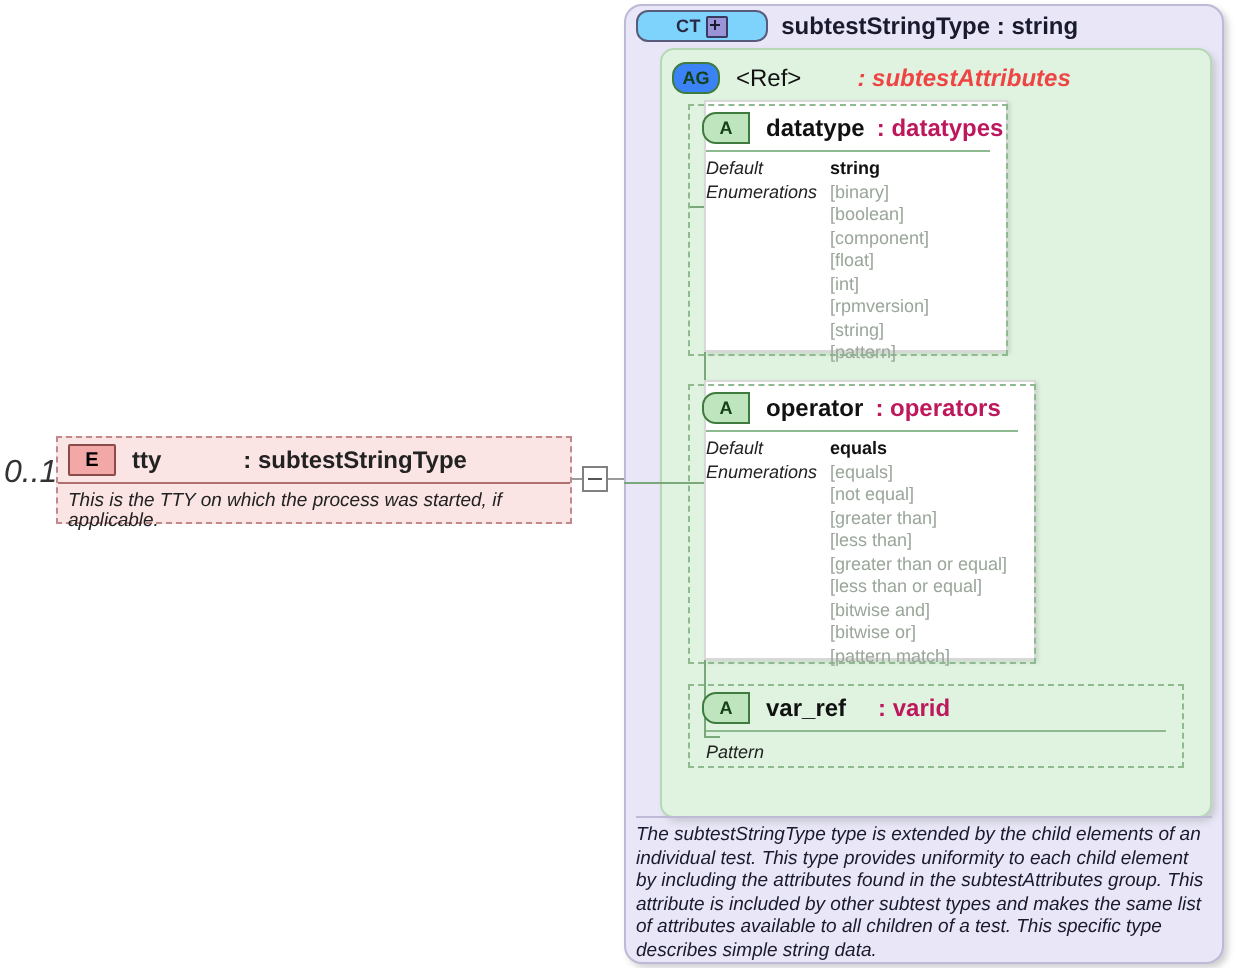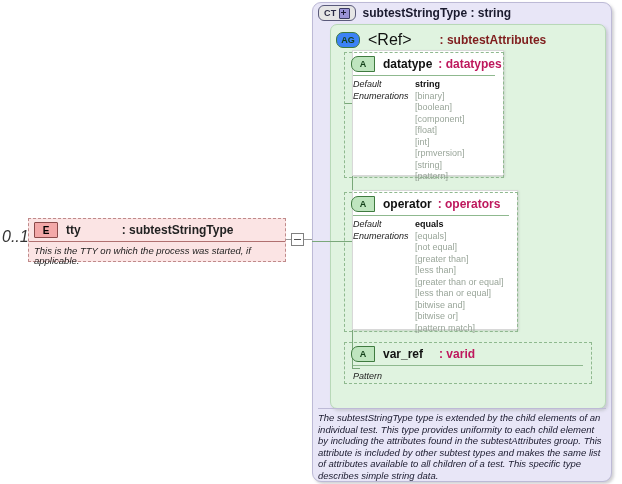--- a/index.html
+++ b/index.html
@@ -74,24 +74,24 @@
     box-sizing:border-box;
     box-shadow:2px 2px 3px rgba(120,120,130,.35);
   }
   #ct-header{
     left:318px;top:5px;
     display:flex;align-items:center;
   }
   .ct-badge{
     display:inline-flex;align-items:center;
     border:1px solid #5a5a7a;
-    background:#e5e5e5;
+    background:#7dd3fc;
     border-radius:6px;
     height:14px;
-    padding:0 5px;
+    padding:0 19px;
     margin-right:7px;
   }
   .ct-badge .ct-txt{font-size:9px;font-weight:bold;letter-spacing:.3px;color:#2a2a45;}
   .ct-plus{
     width:9px;height:9px;margin-left:2px;
     border:1px solid #3a3a60;background:#9a93d6;
     position:relative;border-radius:1px;
   }
   .ct-plus::before{content:"";position:absolute;left:3px;top:1px;width:1px;height:5px;background:#1a1a35;}
   .ct-plus::after{content:"";position:absolute;left:1px;top:3px;width:5px;height:1px;background:#1a1a35;}
@@ -112,22 +112,22 @@
   }
   .ag-badge{
     display:inline-flex;align-items:center;justify-content:center;
     border:1px solid #3f7a3f;
     background:#3b82f6;
     border-radius:7px;
     height:14px;width:22px;
     margin-right:8px;
   }
   .ag-badge .ag-txt{font-size:9px;font-weight:bold;color:#14401a;}
-  #ag-ref{font-size:16px;color:#111;}
-  #ag-type{font-size:12px;font-weight:bold;color:#7f1d1d;margin-left:28px;}
+  #ag-ref{font-size:12px;color:#111;}
+  #ag-type{font-size:12px;font-weight:bold;color:#ef4444;margin-left:28px;font-style:italic;}
 
   
   .tree-v{position:absolute;background:#7aa87a;width:1px;}
   .tree-h{position:absolute;background:#7aa87a;height:1px;}
 
   
   .attr-box{
     position:absolute;
     border:1px dashed #8fb98f;
     background:transparent;

